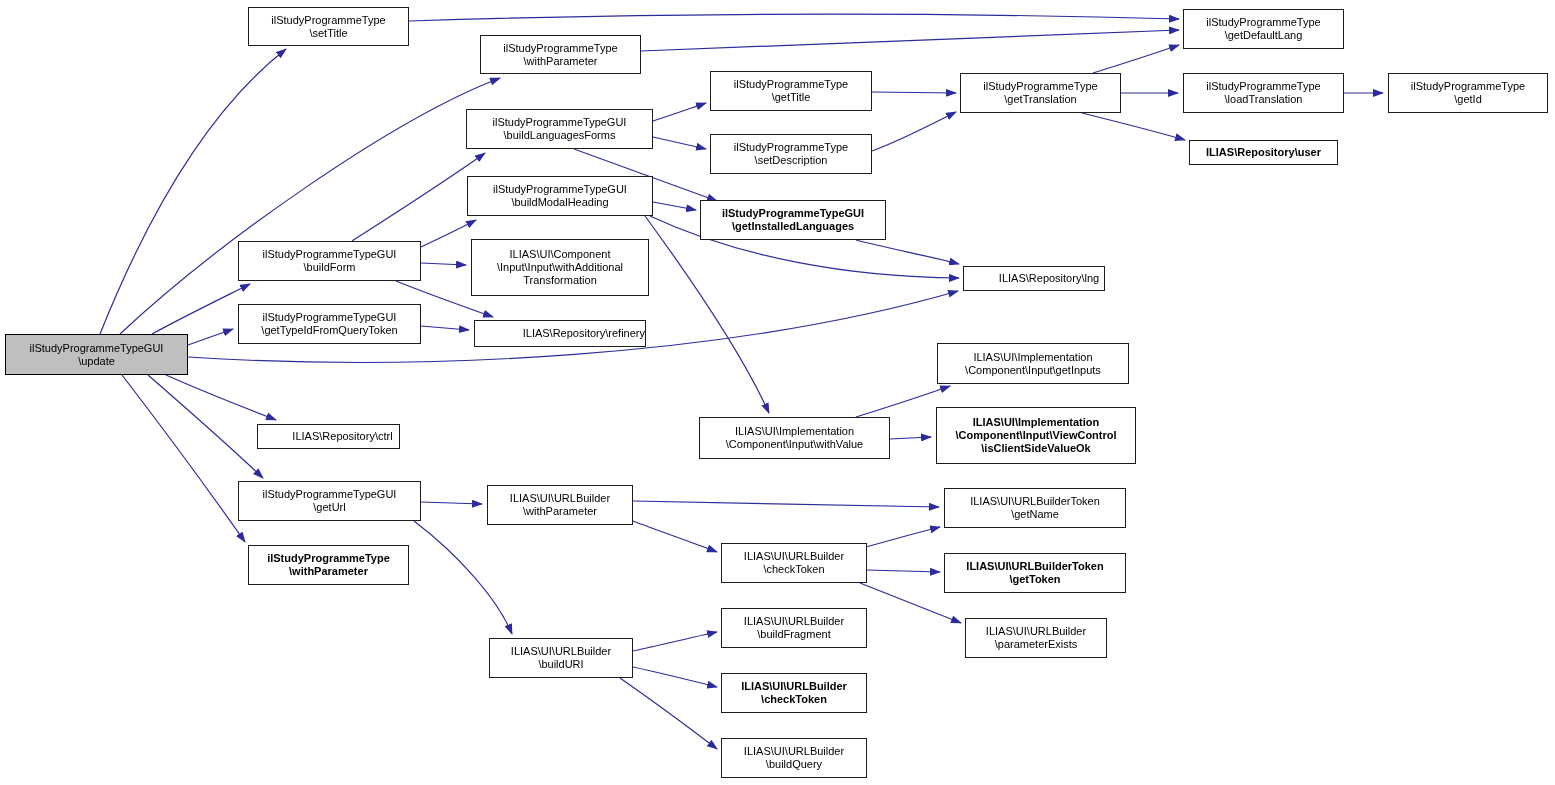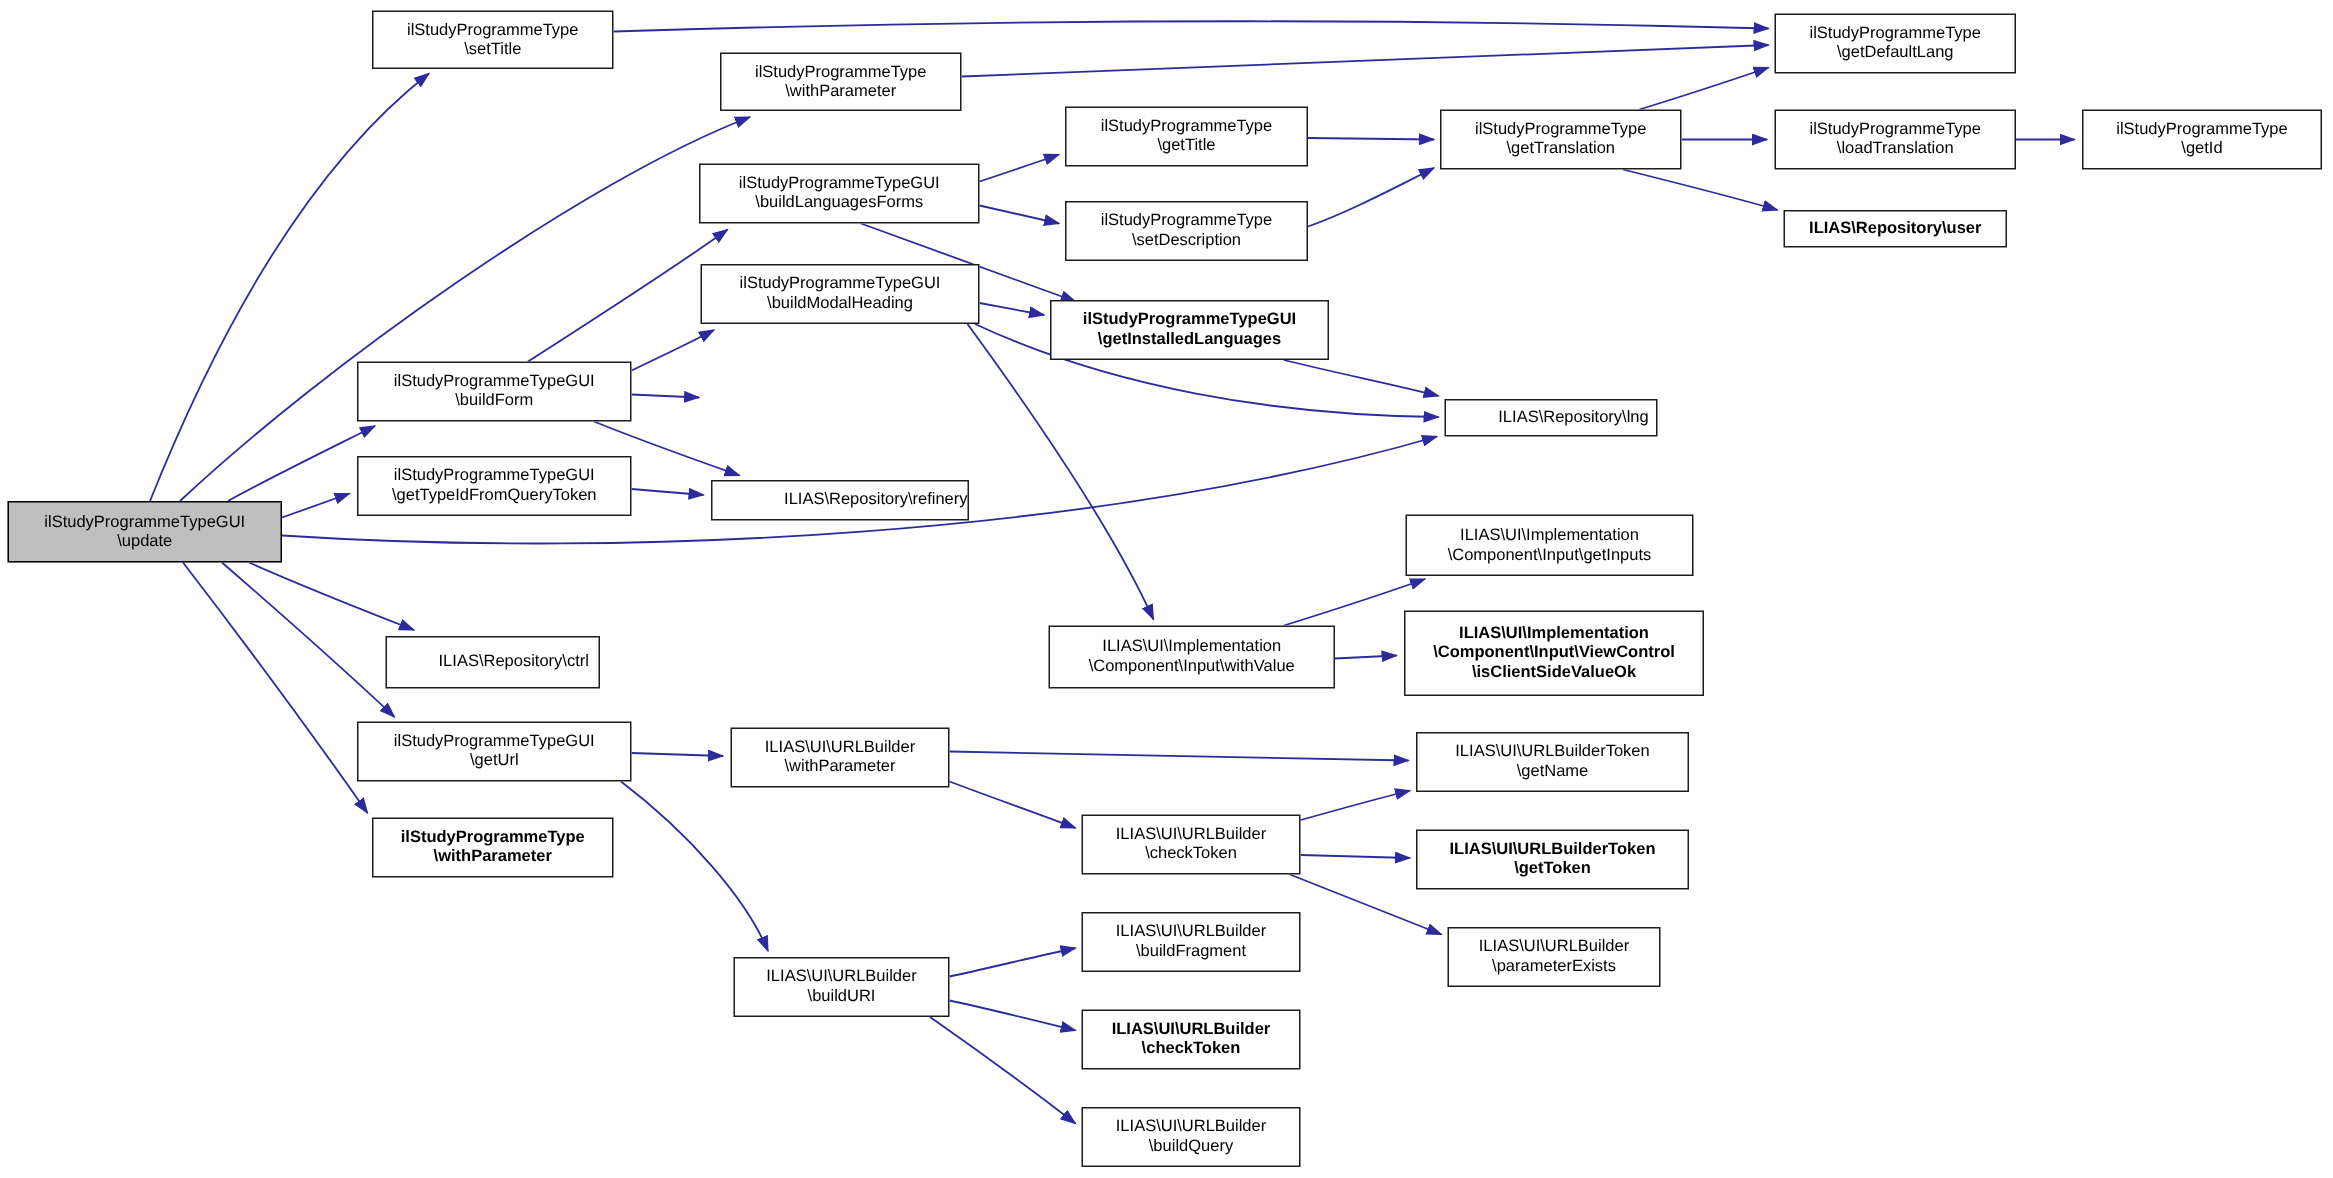--- a/index.html
+++ b/index.html
@@ -128,20 +128,25 @@
       <span>\buildModalHeading</span>
     </div>
     <div class="node bold" style="left: 700px; top: 200px; width: 186px; height: 40px;">
       <span>ilStudyProgrammeTypeGUI</span>
       <span>\getInstalledLanguages</span>
     </div>
     <div class="node" style="left: 238px; top: 241px; width: 183px; height: 40px;">
       <span>ilStudyProgrammeTypeGUI</span>
       <span>\buildForm</span>
     </div>
+    <div class="node" style="left: 471px; top: 239px; width: 178px; height: 57px;">
+      <span>ILIAS\UI\Component</span>
+      <span>\Input\Input\withAdditional</span>
+      <span>Transformation</span>
+    </div>
     <div class="node" style="left: 238px; top: 304px; width: 183px; height: 40px;">
       <span>ilStudyProgrammeTypeGUI</span>
       <span>\getTypeIdFromQueryToken</span>
     </div>
     <div class="node" style="left: 474px; top: 320px; width: 172px; height: 27px; align-items: flex-end;">
       <span>ILIAS\Repository\refinery</span>
     </div>
     <div class="node" style="left: 1183px; top: 9px; width: 161px; height: 40px;">
       <span>ilStudyProgrammeType</span>
       <span>\getDefaultLang</span>
@@ -170,21 +175,21 @@
     </div>
     <div class="node" style="left: 699px; top: 417px; width: 191px; height: 42px;">
       <span>ILIAS\UI\Implementation</span>
       <span>\Component\Input\withValue</span>
     </div>
     <div class="node bold" style="left: 936px; top: 407px; width: 200px; height: 57px;">
       <span>ILIAS\UI\Implementation</span>
       <span>\Component\Input\ViewControl</span>
       <span>\isClientSideValueOk</span>
     </div>
-    <div class="node" style="left: 257px; top: 424px; width: 143px; height: 35px; padding-left: 28px;">
+    <div class="node" style="left: 257px; top: 424px; width: 143px; height: 25px; padding-left: 28px;">
       <span>ILIAS\Repository\ctrl</span>
     </div>
     <div class="node" style="left: 238px; top: 481px; width: 183px; height: 40px;">
       <span>ilStudyProgrammeTypeGUI</span>
       <span>\getUrl</span>
     </div>
     <div class="node bold" style="left: 248px; top: 545px; width: 161px; height: 40px;">
       <span>ilStudyProgrammeType</span>
       <span>\withParameter</span>
     </div>

